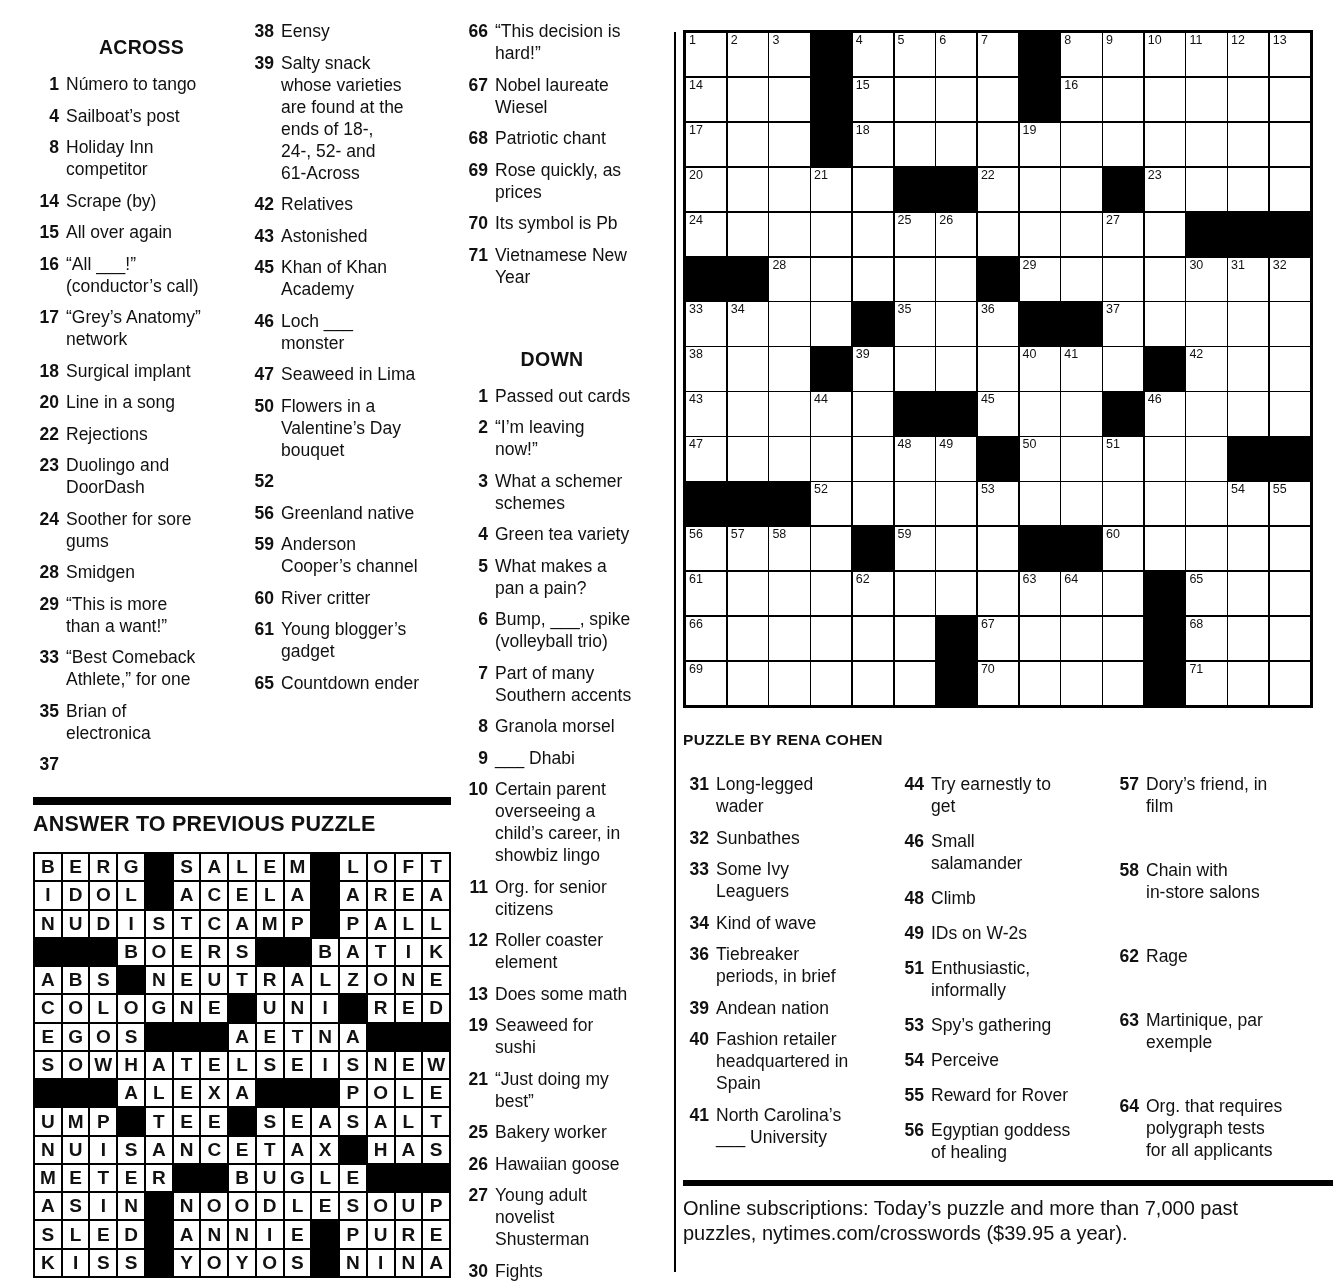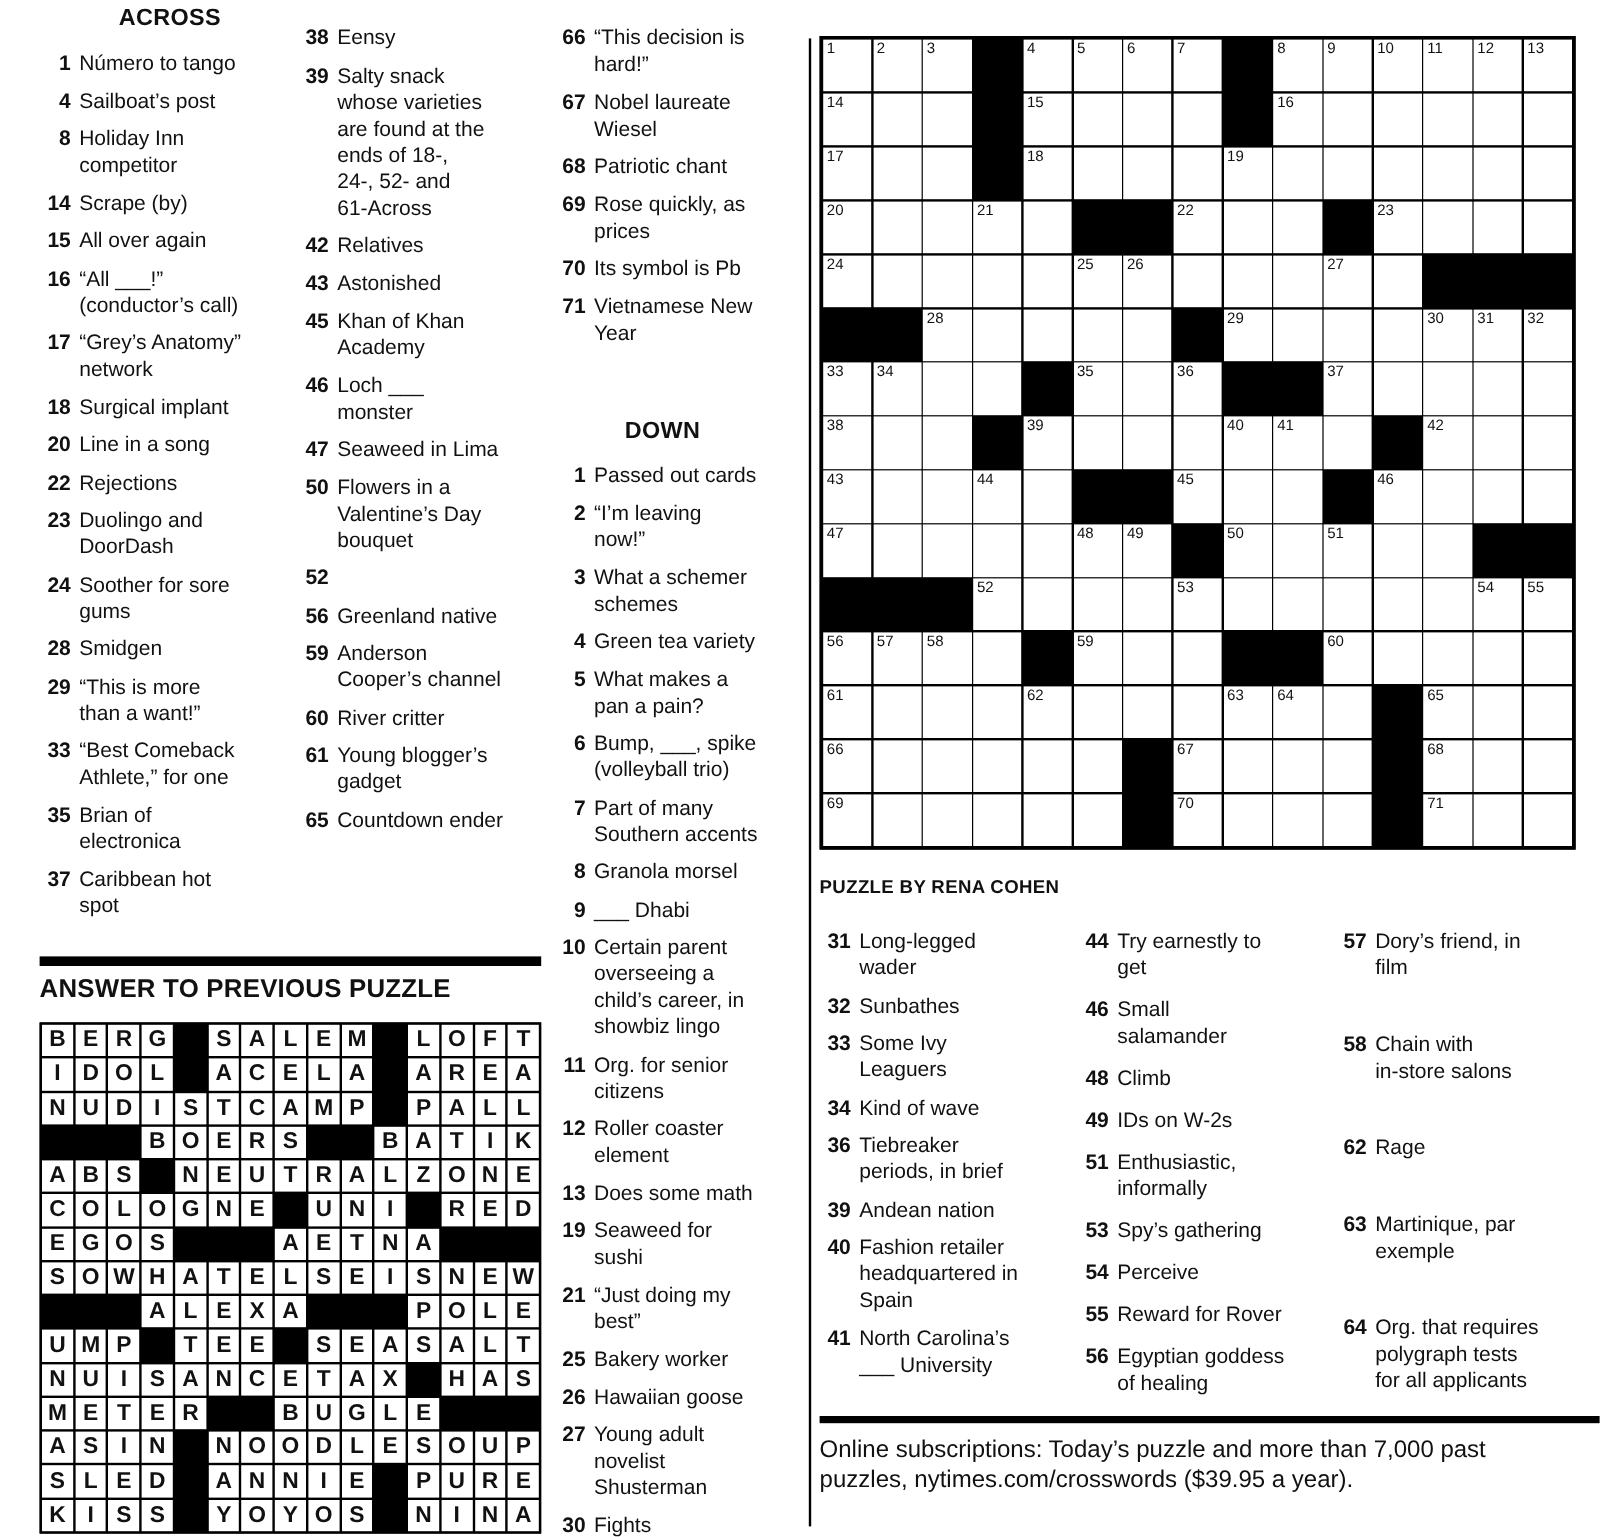--- a/index.html
+++ b/index.html
@@ -4,21 +4,21 @@
 <style>
   html,body{margin:0;padding:0;background:#fff;}
   #page{position:relative;width:1338px;height:1281px;background:#fff;overflow:hidden;
         font-family:"Liberation Sans",sans-serif;color:#111;}
   
   .clue-col{position:absolute;}
   .sec-header{font-weight:bold;font-size:19.5px;text-align:center;margin:0 0 14px 0;letter-spacing:.3px;}
   .clue{display:flex;margin-bottom:9.5px;font-size:17.5px;line-height:22px;}
   .clue .num{font-weight:bold;flex:none;width:26px;text-align:right;padding-right:7px;}
   .clue .txt{flex:1;white-space:pre-line;}
-  #col1{left:33px;top:4px;width:217px;}
+  #col1{left:33px;top:36px;width:217px;}
   #col2{left:248px;top:20px;width:182px;}
   #col3{left:462px;top:20px;width:180px;}
   #down-hd{margin-top:60px;}
   
   #vrule{position:absolute;left:674px;top:32px;width:2px;height:1240px;background:#000;}
   
   #main-grid{position:absolute;left:683px;top:30px;width:630px;height:678px;
              display:grid;grid-template-columns:repeat(15,1fr);grid-template-rows:repeat(15,1fr);
              gap:1.5px;background:#000;border:3px solid #000;box-sizing:border-box;}
   #main-grid .cell{background:#fff;position:relative;}
@@ -122,22 +122,20 @@
           <span class="txt">“Best Comeback
 Athlete,” for one</span>
         </div>
         <div class="clue">
           <span class="num">35</span>
           <span class="txt">Brian of
 electronica</span>
         </div>
         <div class="clue">
           <span class="num">37</span>
-          <span class="txt">Caribbean hot
-spot</span>
         </div>
       </div>
   </div>
 
   <div id="col2" class="clue-col">
     <div>
         <div class="clue">
           <span class="num">38</span>
           <span class="txt">Eensy</span>
         </div>

